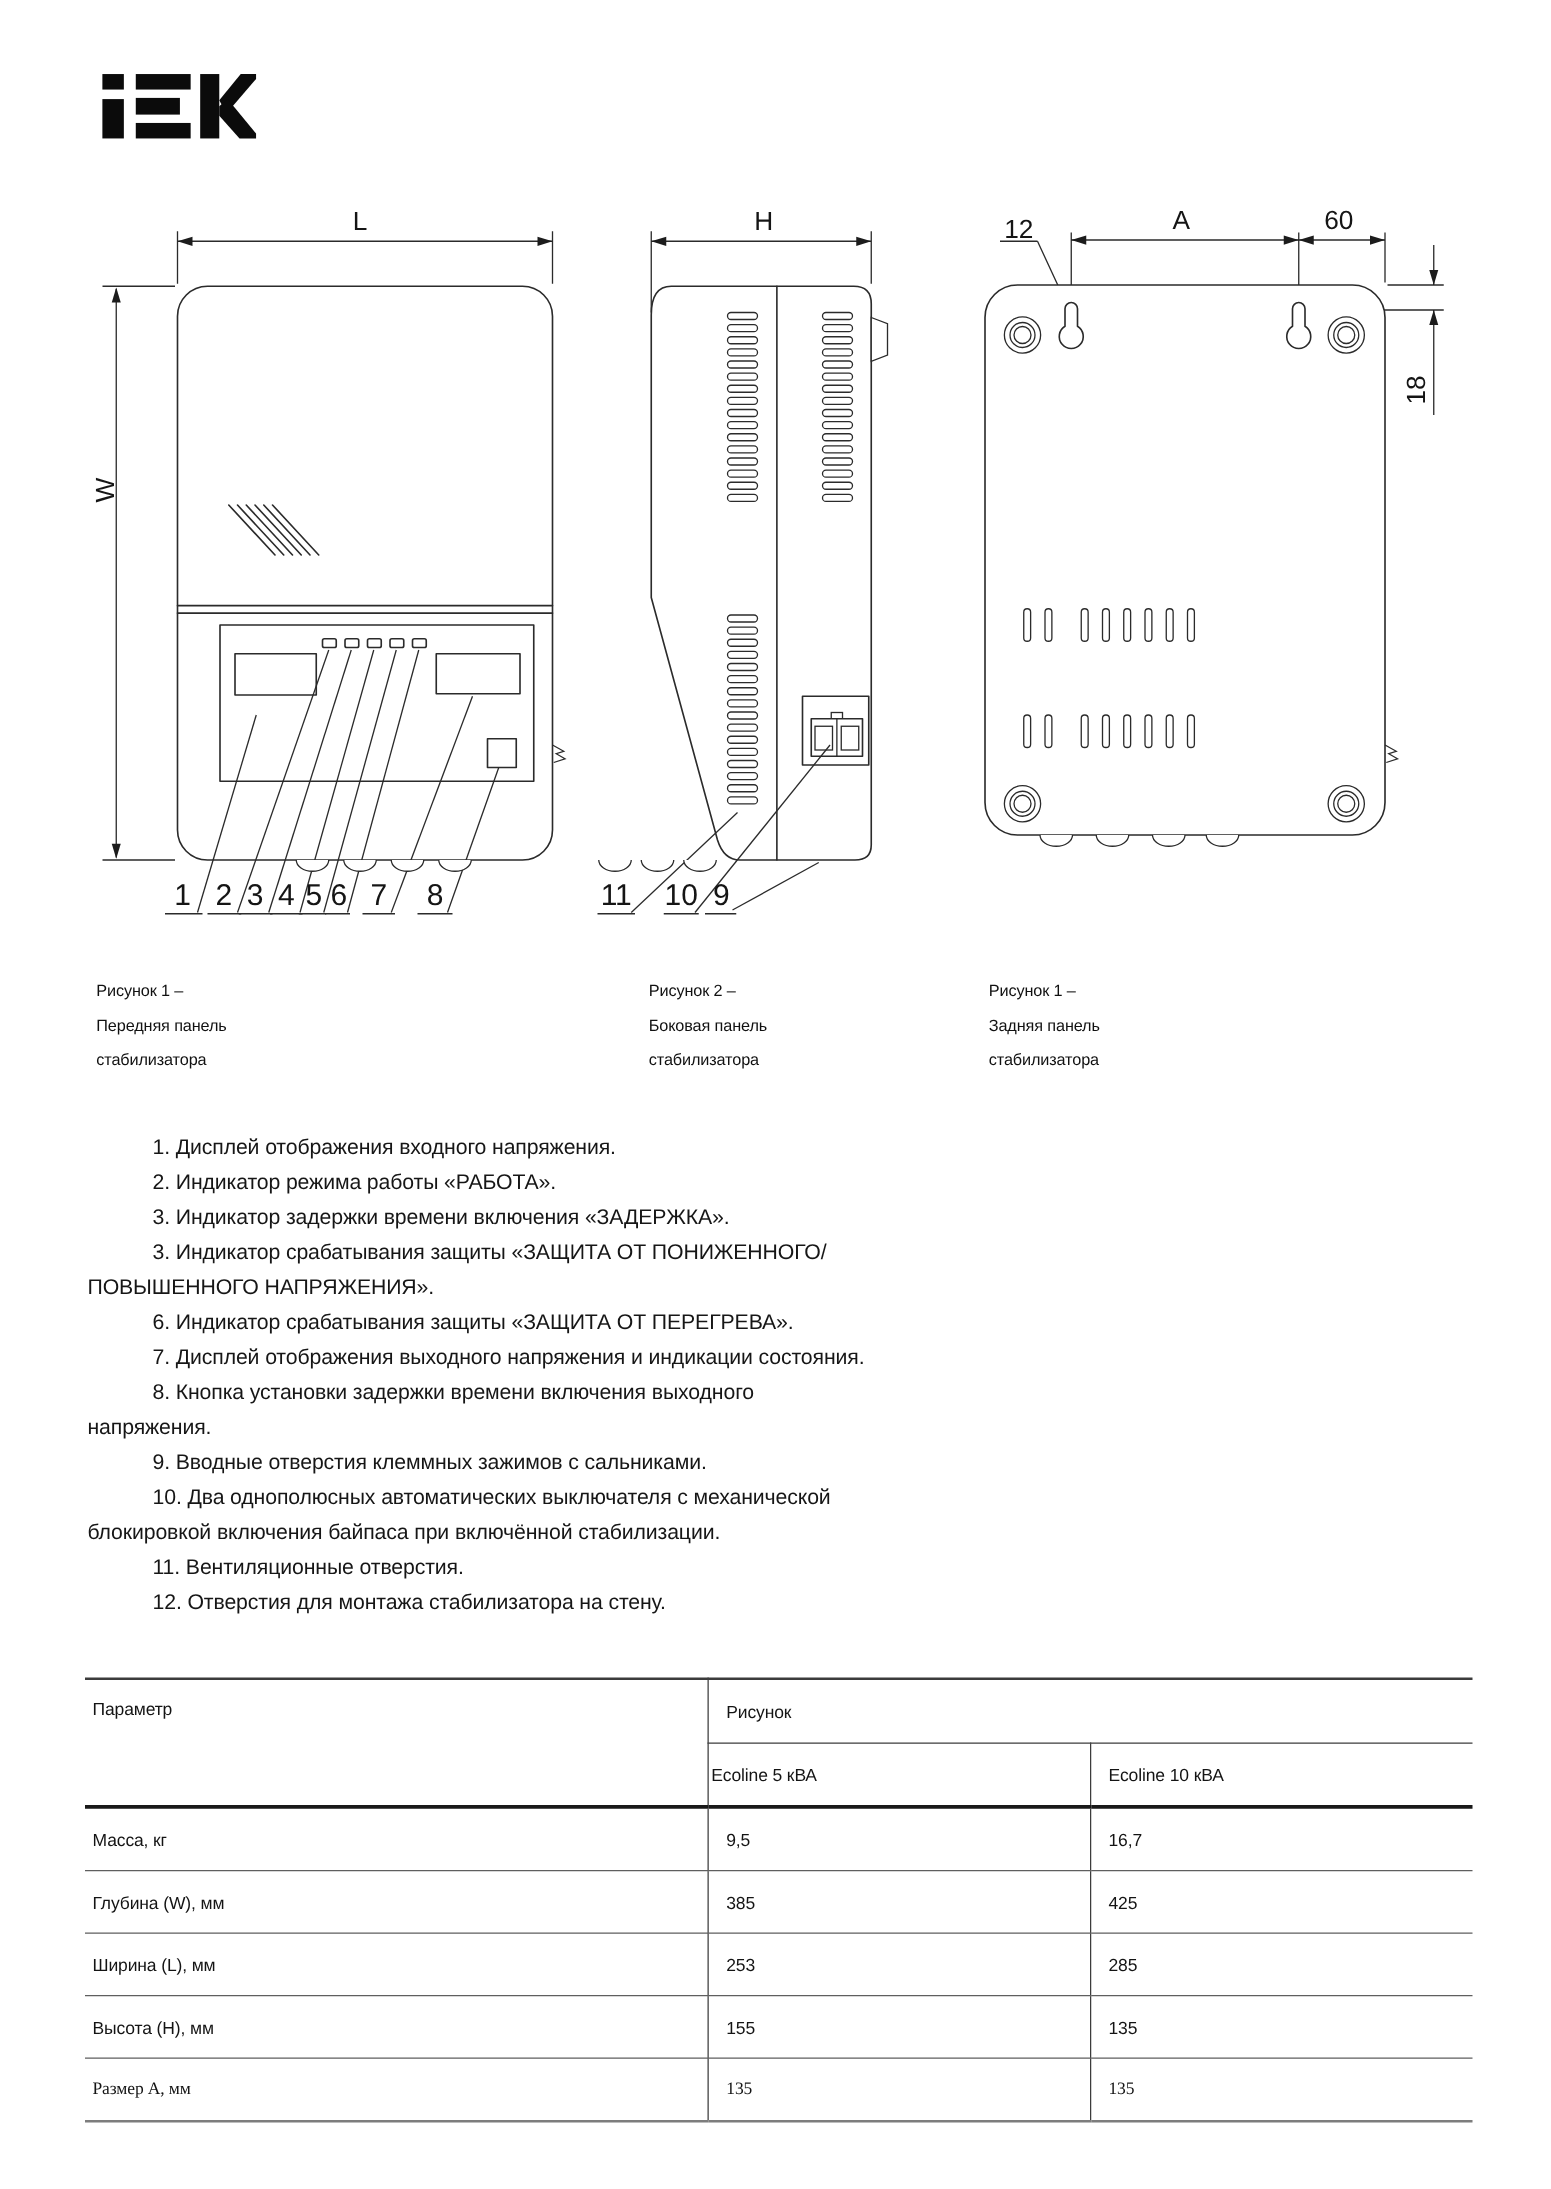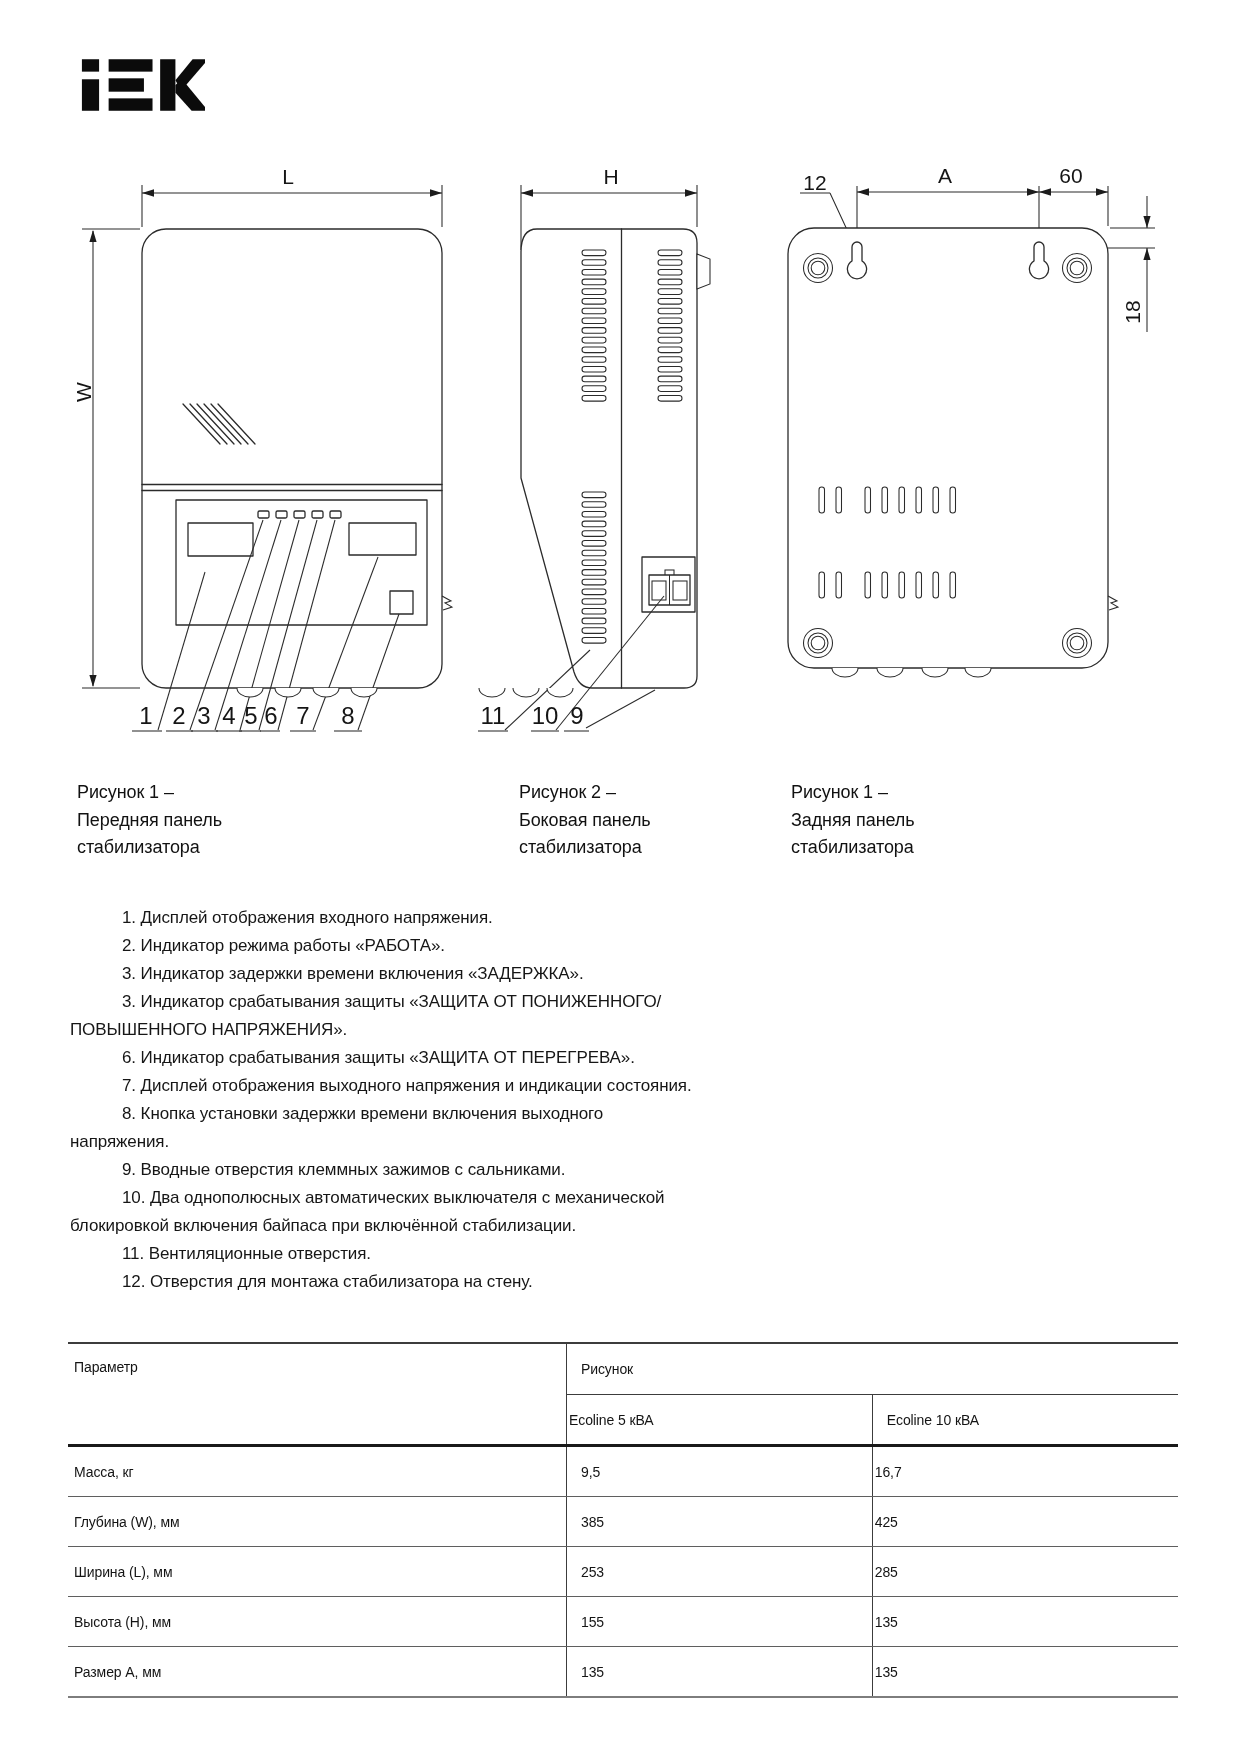--- a/index.html
+++ b/index.html
@@ -10,21 +10,21 @@
   .logo{position:absolute;left:80px;top:57px;width:125px;height:56px;}
   .drawings{position:absolute;left:0;top:0;width:1241px;height:765px;}
   .drawings .ln{stroke:#2b2b2b;stroke-width:1.3;fill:none;stroke-linejoin:round;stroke-linecap:round;}
   .drawings .thin{stroke:#2b2b2b;stroke-width:1.05;fill:none;}
   .drawings .fillw{fill:#ffffff;}
   .drawings .arr{fill:#1c1c1c;stroke:none;}
   .drawings text{font-family:"Liberation Sans",sans-serif;fill:#151515;}
   .dim-label{font-size:21px;}
   .callout-num{font-size:24px;}
   .fig-caption{
-    position:absolute;top:779px;font-size:18px;line-height:27.5px;
+    position:absolute;top:779px;font-size:13px;line-height:27.5px;
     white-space:pre-line;color:#111;letter-spacing:-0.1px;
   }
   #cap1{left:77px;} #cap2{left:519px;} #cap3{left:791px;}
   .parts-list{position:absolute;left:70px;top:904px;width:1075px;}
   .parts-list p{
     margin:0;font-size:17px;line-height:28px;letter-spacing:-0.1px;
     text-indent:52px;white-space:pre-line;color:#161616;
   }
   .spec-table{
     position:absolute;left:68px;top:1342px;width:1110px;
@@ -36,22 +36,22 @@
   td.c-param{
     width:488px;padding:11px 4px 0 6px;vertical-align:top;line-height:25px;
     border-right:1.5px solid #3c3c3c;border-bottom:3px solid #191919;
   }
   td.c-value{height:48px;padding-left:14px;border-bottom:1.5px solid #3c3c3c;}
   td.c-m1{height:47px;width:299px;padding-left:2px;border-right:1.5px solid #3c3c3c;border-bottom:3px solid #191919;}
   td.c-m2{height:47px;width:323px;padding-left:14px;border-bottom:3px solid #191919;}
   tr.data-row td{height:47px;border-bottom:1.5px solid #5f5f5f;}
   tr.data-row td.d1{padding-left:6px;border-right:1.5px solid #3c3c3c;}
   tr.data-row td.d2{padding-left:14px;border-right:1.5px solid #3c3c3c;}
-  tr.data-row td.d3{padding-left:2px;}
-  tr.data-row:last-child td{border-bottom:2.5px solid #7d7d7d;}
+  tr.data-row td.d3{padding-left:14px;}
+  tr.data-row:last-child td{border-bottom:2.5px solid #7d7d7d;font-family:Liberation Serif, serif;}
 </style>
 </head>
 <body>
 
 <svg class="logo" viewBox="0 0 131 54" aria-label="iEK">
   <g fill="#0b0b0b">
     <rect x="2" y="0" width="18" height="13"></rect>
     <rect x="2" y="21" width="18" height="33"></rect>
     <rect x="30" y="0" width="46" height="13"></rect>
     <rect x="30" y="20" width="37" height="14"></rect>

